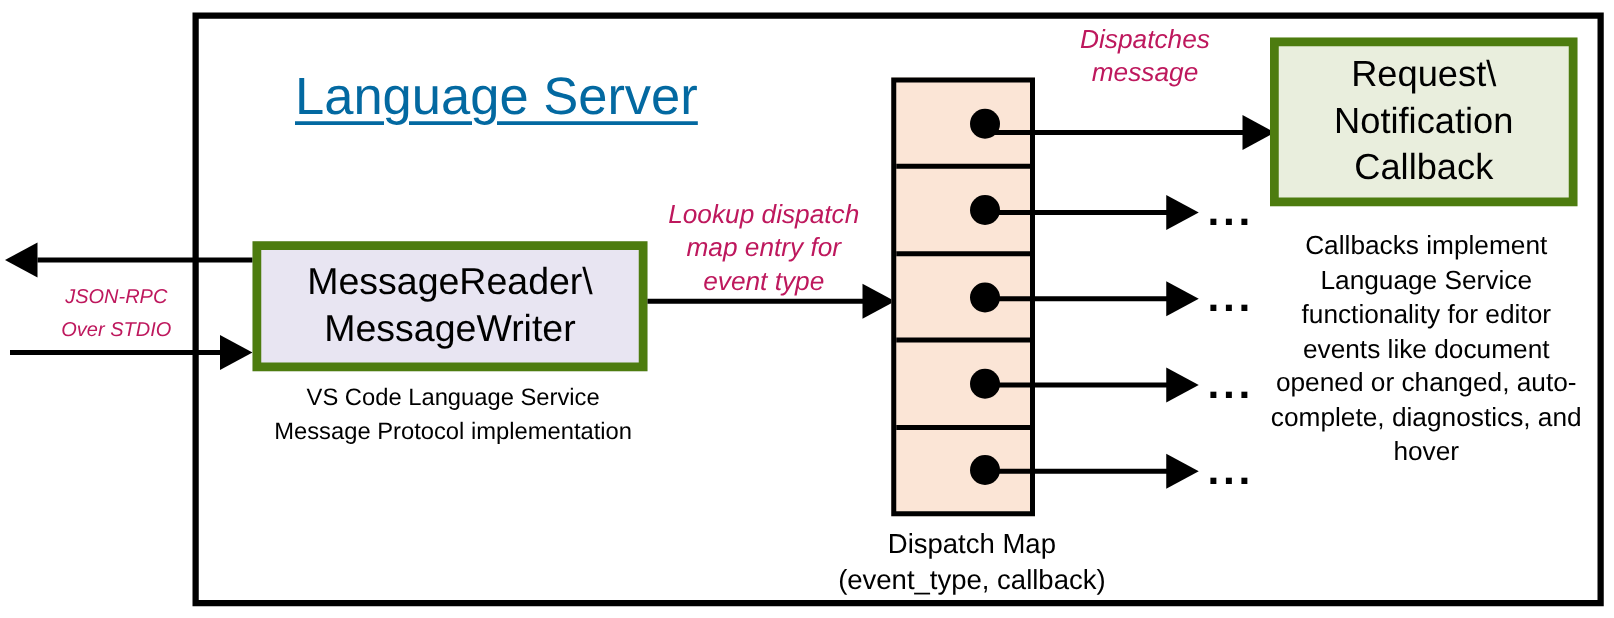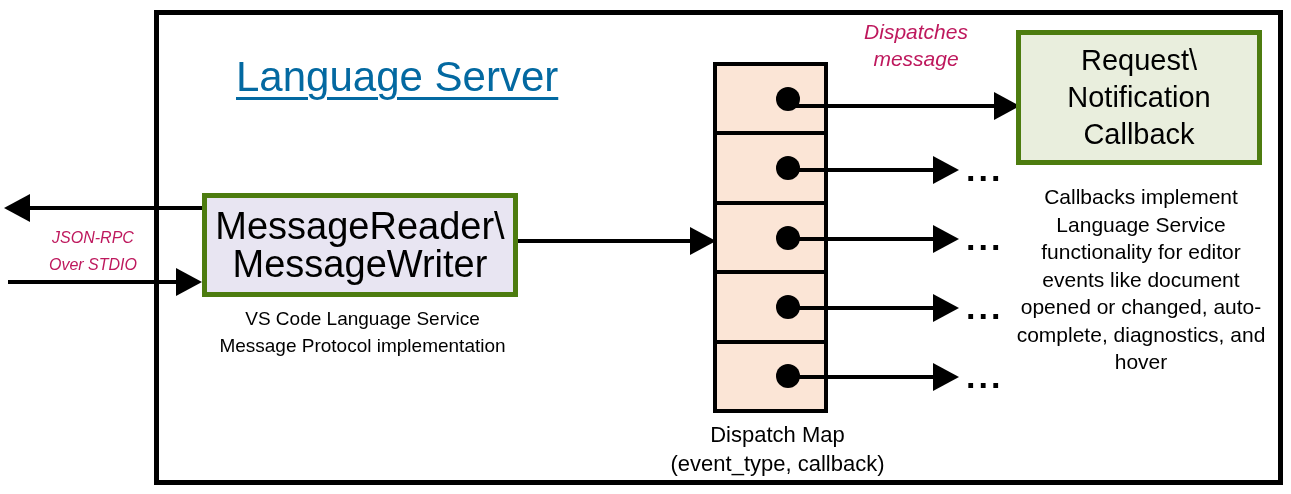--- a/index.html
+++ b/index.html
@@ -38,36 +38,36 @@
     color: #0369a1;
     text-decoration: underline;
     text-underline-offset: 6px;
     text-decoration-thickness: 3px;
     white-space: nowrap;
   }
 
   
   .box {
     position: absolute;
-    border: 5px solid #4d7c0f;
+    border: 7px solid #4d7c0f;
     box-sizing: border-box;
     display: flex;
     align-items: center;
     justify-content: center;
     text-align: center;
     color: #000000;
   }
 
   #reader-writer-box {
     left: 202px;
     top: 193px;
     width: 316px;
     height: 104px;
     background: #e8e5f2;
-    font-size: 38px;
+    font-size: 30px;
     line-height: 38px;
   }
 
   #callback-box {
     left: 1016px;
     top: 30px;
     width: 246px;
     height: 135px;
     background: #e9eedd;
     font-size: 29px;
@@ -212,20 +212,23 @@
 
   <div id="reader-writer-box" class="box">
     <span style="white-space:pre-line;">MessageReader\
 MessageWriter</span>
   </div>
   <div id="reader-writer-caption" class="caption" style="white-space:pre-line;">VS Code Language Service
 Message Protocol implementation</div>
 
   <div class="hline" style="left:518px; top:239px; width:178px;"></div>
   <div class="arrow-right" style="left:690px; top:227px;"></div>
+  <div id="lookup-label" class="edge-label">Lookup dispatch
+map entry for
+event type</div>
 
   <div id="dispatch-map">
     <div class="map-row">
       <div class="map-dot"></div>
     </div>
     <div class="map-row">
       <div class="map-dot"></div>
     </div>
     <div class="map-row">
       <div class="map-dot"></div>

